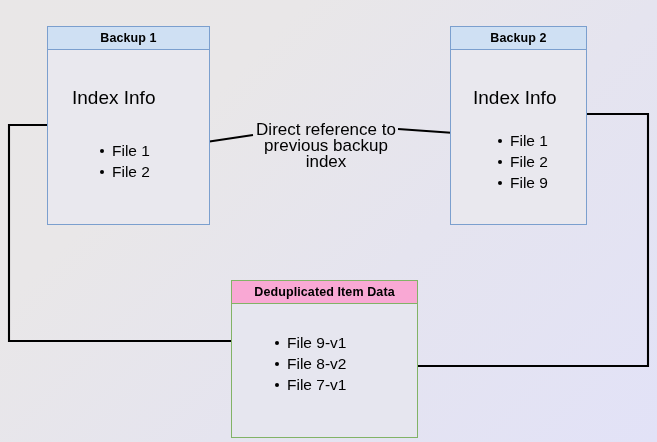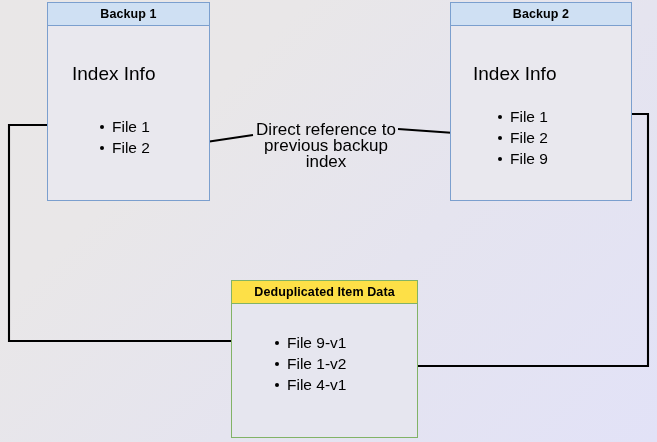--- a/index.html
+++ b/index.html
@@ -54,31 +54,32 @@
   .box-body {
     position: absolute;
     left: 0;
     right: 0;
     top: 23px;
     bottom: 0;
   }
   .blue-box {
     border-color: #7b9fce;
     background: #e9e8ee;
+    margin-top: 24px;
   }
   .blue-box .box-header {
     background: #cfe0f3;
     border-bottom-color: #7b9fce;
   }
   .green-box {
     border-color: #82b366;
     background: #e6e6ef;
   }
   .green-box .box-header {
-    background: #fde047;
+    background: #f9a8d4;
     border-bottom-color: #82b366;
   }
   .index-label {
     position: absolute;
     font-size: 19px;
     white-space: nowrap;
   }
   .file-list {
     position: absolute;
     margin: 0;
@@ -142,21 +143,21 @@
         <li>
           <span>File 1</span>
         </li>
         <li>
           <span>File 2</span>
         </li>
       </ul>
     </div>
   </div>
 
-  <div class="box blue-box" style="left:450px; top:2px; width:182px; height:199px;">
+  <div class="box blue-box" style="left:450px; top:2px; width:137px; height:199px;">
     <div class="box-header">
       <span>Backup 2</span>
     </div>
     <div class="box-body">
       <div class="index-label" style="left:22px; top:37px;">Index Info</div>
       <ul class="file-list" style="left:45px; top:80px;">
         <li>
           <span>File 1</span>
         </li>
         <li>
@@ -172,24 +173,24 @@
   <div class="box green-box" style="left:231px; top:280px; width:187px; height:158px;">
     <div class="box-header">
       <span>Deduplicated Item Data</span>
     </div>
     <div class="box-body">
       <ul class="file-list" style="left:41px; top:28px;">
         <li>
           <span>File 9-v1</span>
         </li>
         <li>
-          <span>File 1-v2</span>
+          <span>File 8-v2</span>
         </li>
         <li>
-          <span>File 4-v1</span>
+          <span>File 7-v1</span>
         </li>
       </ul>
     </div>
   </div>
 
   <div class="center-note" style="left:253px; top:122px; width:146px;">Direct reference to
 previous backup index</div>
 
 </div>
 

